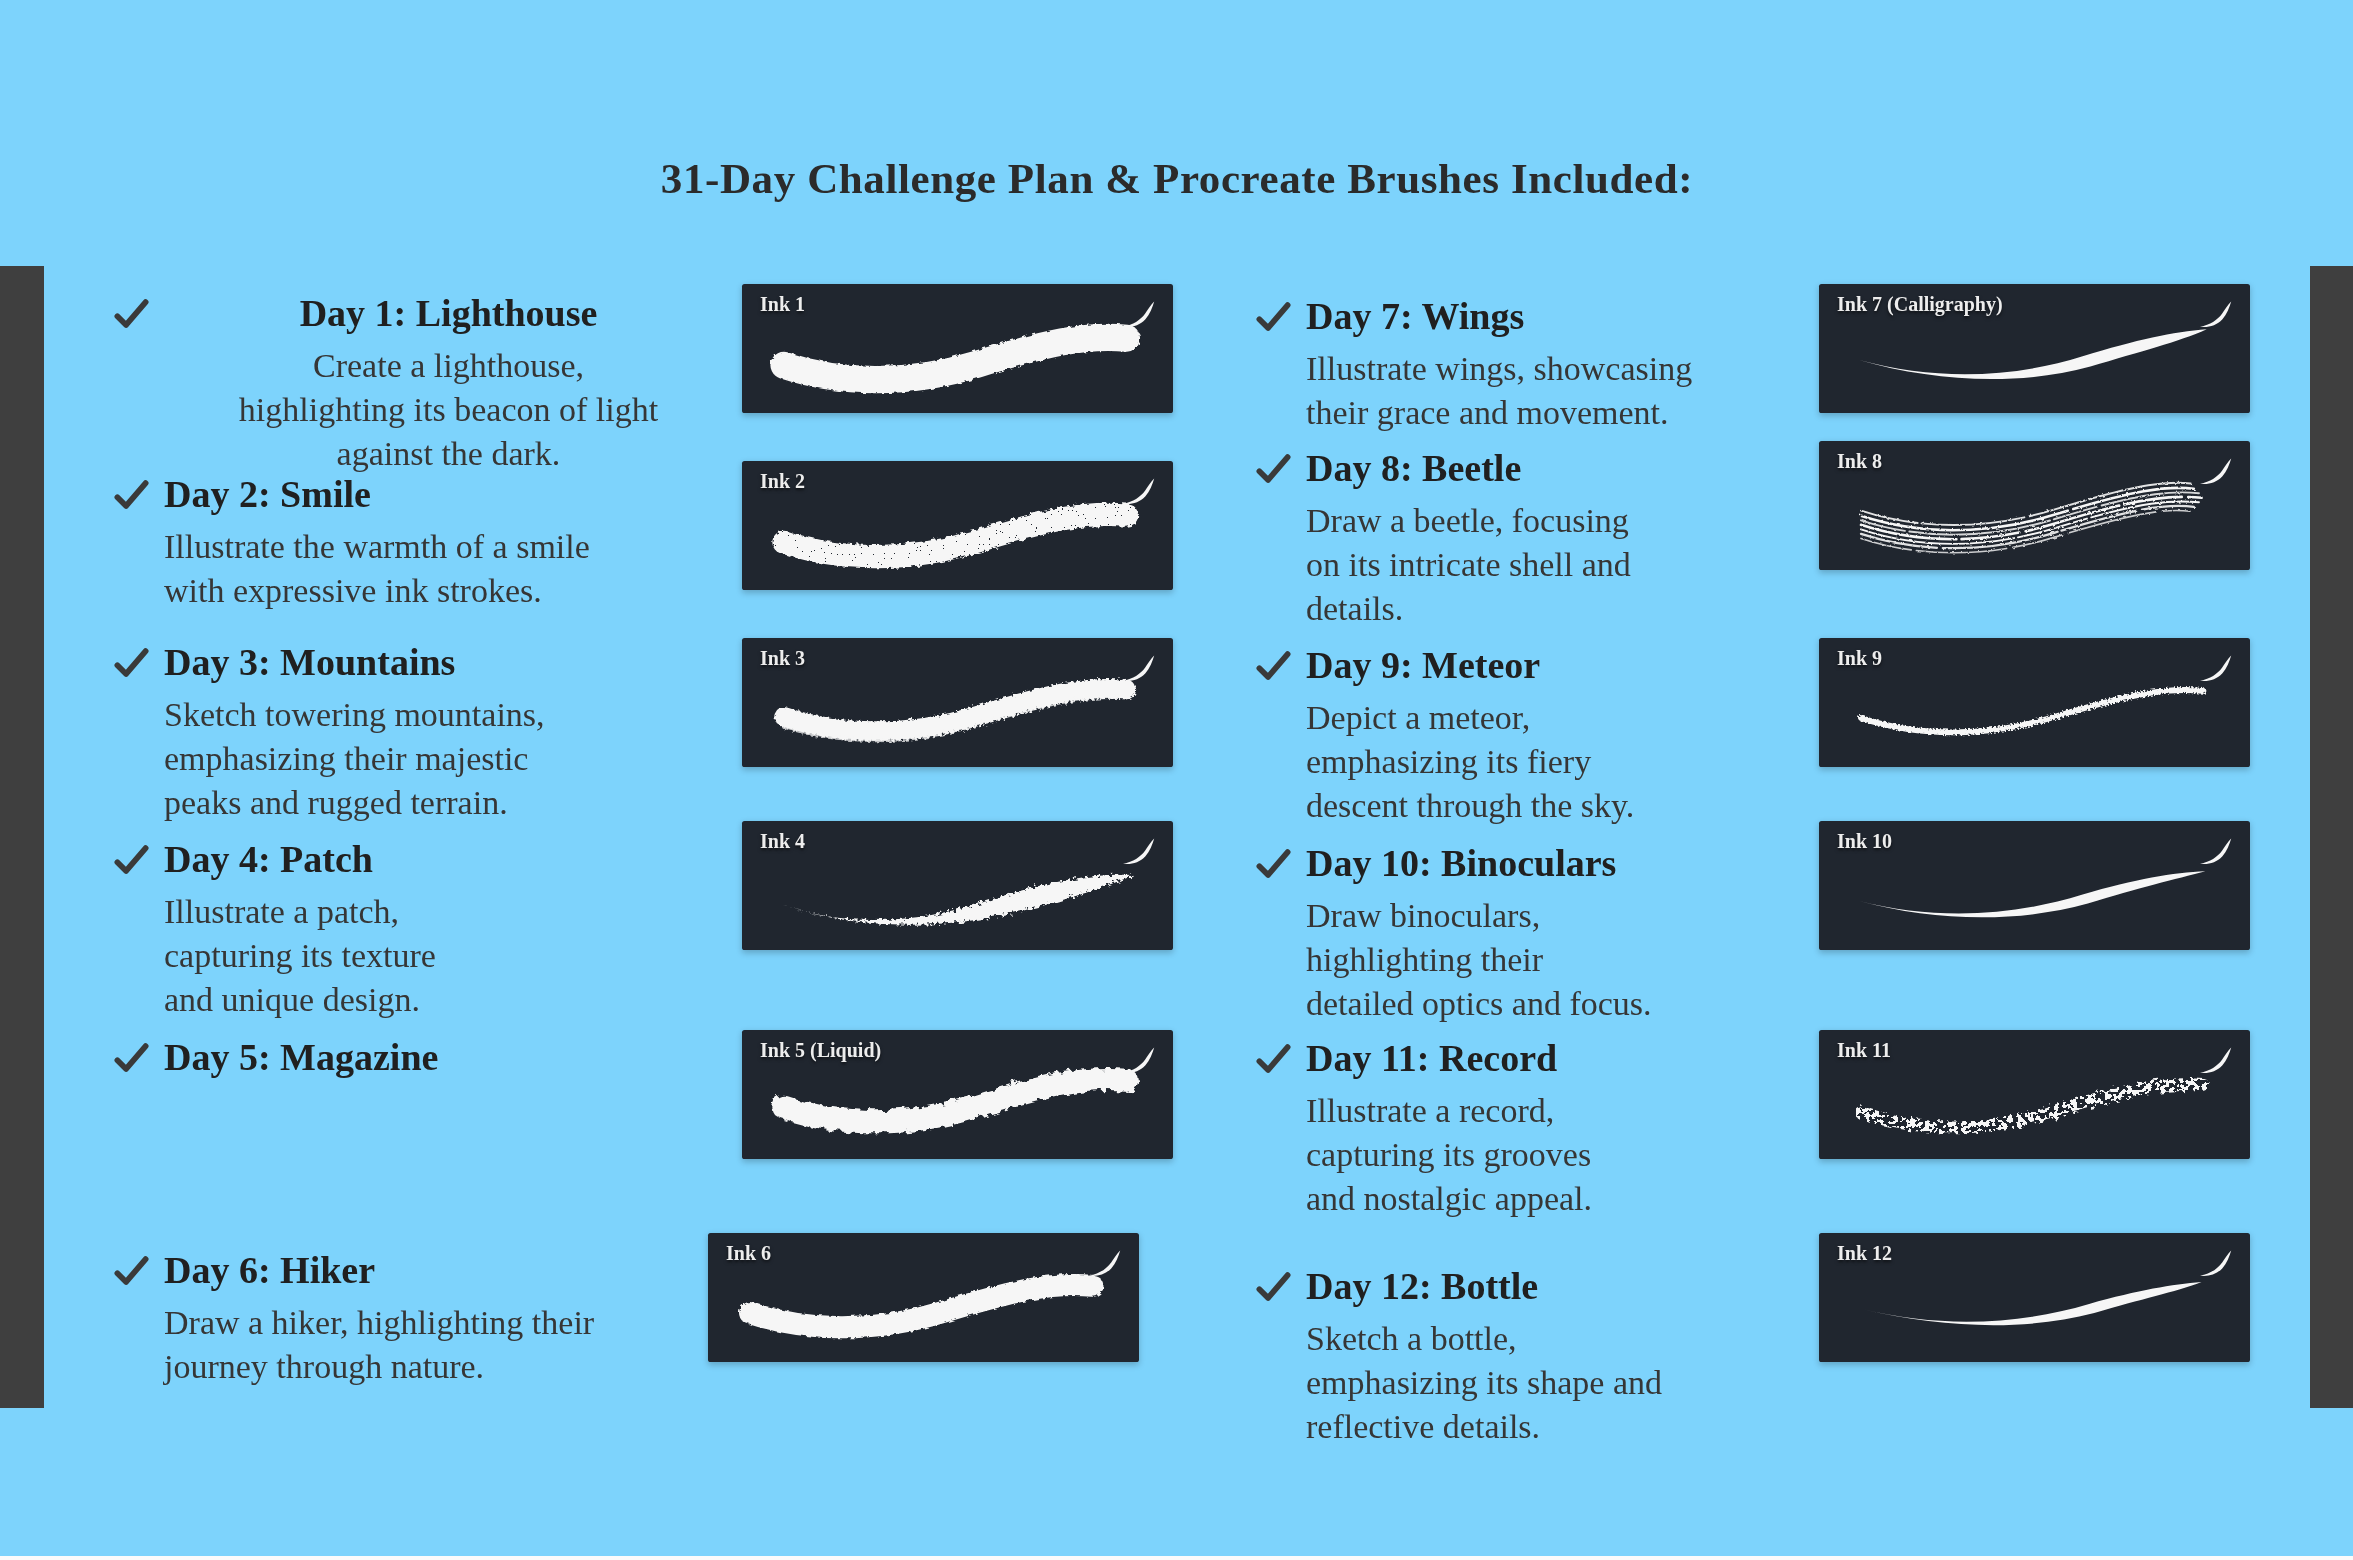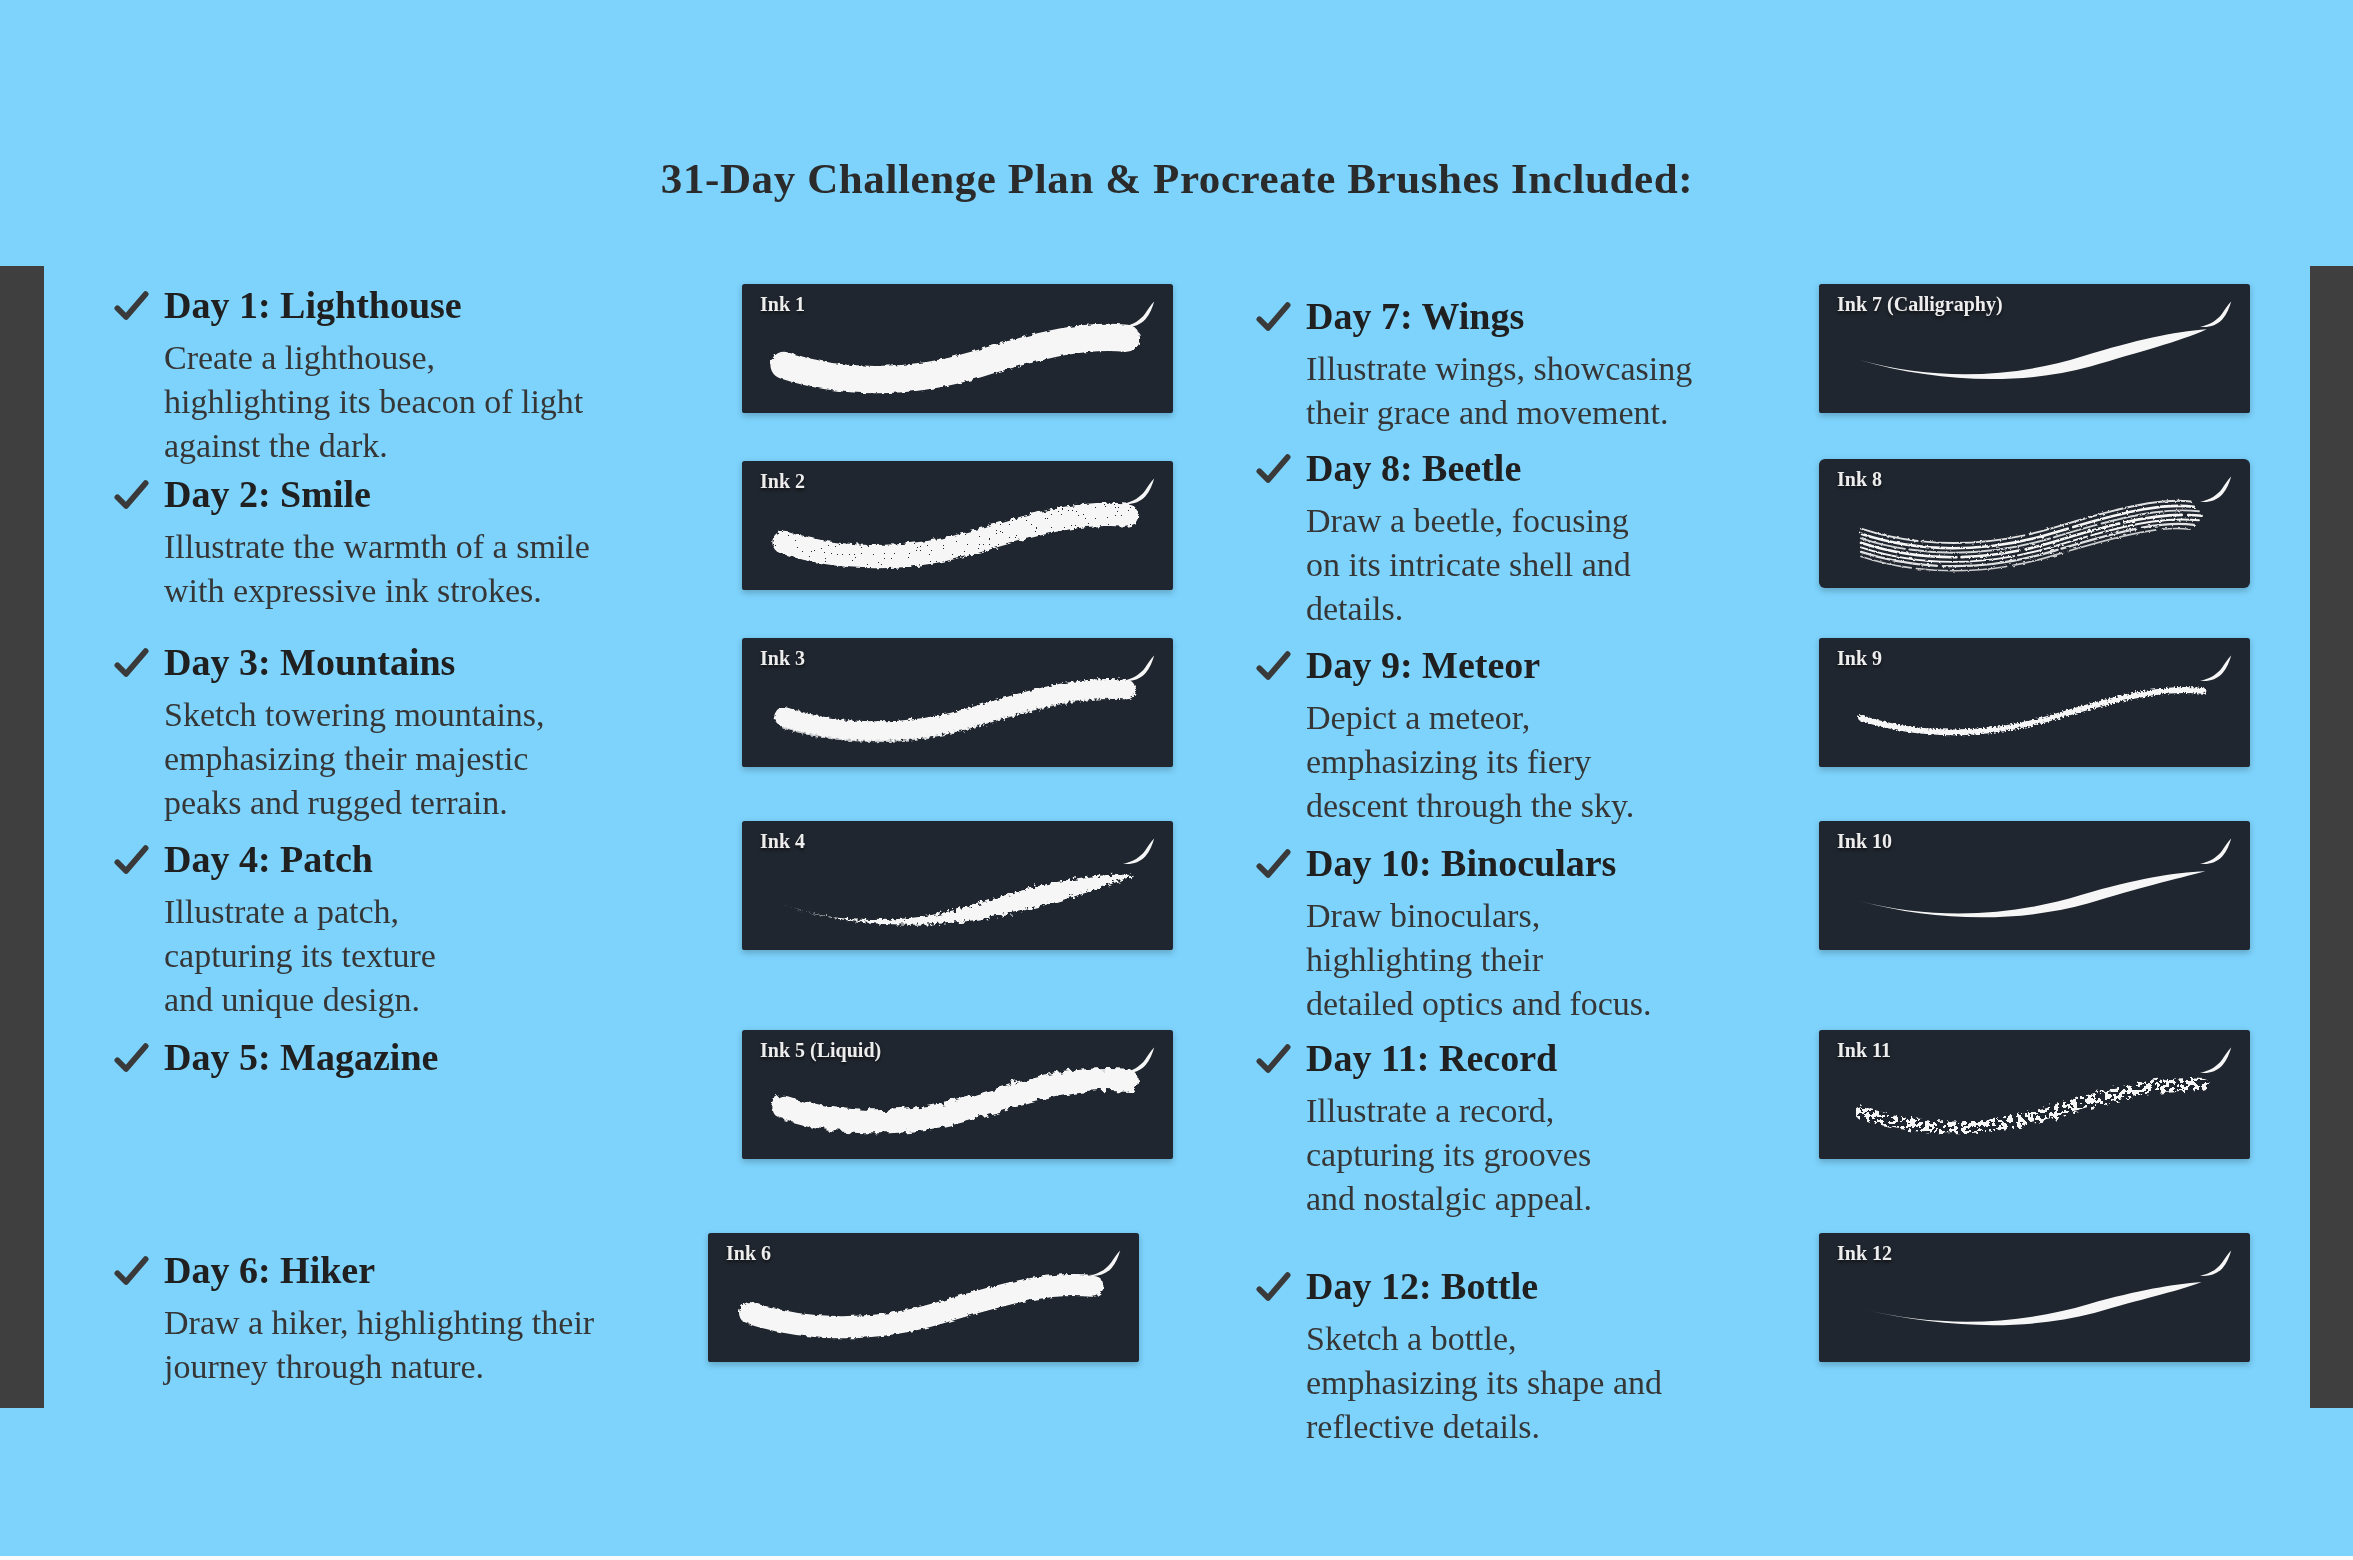--- a/index.html
+++ b/index.html
@@ -10,33 +10,33 @@
   .edge-bar.left{left:0;}
   .edge-bar.right{left:2310px;}
   .bottom-strip{position:absolute;left:0;bottom:0;width:100%;height:5.2px;background:#fbfbfb;}
   .title{position:absolute;top:154px;left:0;width:100%;margin:0;text-align:center;
          font-size:43px;font-weight:bold;color:#2b2b2b;letter-spacing:0.6px;}
   
   .day{position:absolute;width:569px;}
   .day .check{position:absolute;left:-50px;top:6.5px;width:35px;height:31px;}
   .day h3{margin:0 0 9px 0;font-size:38px;font-weight:bold;color:#202020;}
   .day p{margin:0;font-size:34px;line-height:1.29;color:#363636;white-space:pre-line;}
-  .day1{left:164px;top:283px;}   .day2{left:164px;top:472px;}
+  .day1{left:164px;top:291px;text-align:center;}   .day2{left:164px;top:472px;}
   .day3{left:164px;top:640px;}   .day4{left:164px;top:837px;}
   .day5{left:164px;top:1035px;}  .day6{left:164px;top:1248px;}
   .day7{left:1306px;top:294px;}  .day8{left:1306px;top:446px;}
   .day9{left:1306px;top:643px;}  .day10{left:1306px;top:841px;}
   .day11{left:1306px;top:1036px;}.day12{left:1306px;top:1264px;}
   
   .card{position:absolute;width:431px;height:129px;background:#20262f;border-radius:2.6px;
         box-shadow:0 2.6px 6.5px rgba(0,0,0,0.22);}
   .c1{left:742px;top:284px;}  .c2{left:742px;top:461px;}
   .c3{left:742px;top:638px;}  .c4{left:742px;top:821px;}
   .c5{left:742px;top:1030px;} .c6{left:708px;top:1233px;}
-  .c7{left:1819px;top:284px;}  .c8{left:1819px;top:459px;border-radius:6px;}
+  .c7{left:1819px;top:284px;}  .c8{left:1819px;top:441px;}
   .c9{left:1819px;top:638px;}  .c10{left:1819px;top:821px;}
   .c11{left:1819px;top:1030px;}.c12{left:1819px;top:1233px;}
   .card-label{position:absolute;left:18px;top:9px;font-family:Liberation Serif, serif;
         font-weight:bold;font-size:20px;color:#ededed;text-shadow:0 1.9px 3.2px rgba(0,0,0,0.6);}
   .swoosh{position:absolute;right:17px;top:13px;width:36px;height:34px;}
   .stroke-svg{position:absolute;left:0;top:0;width:100%;height:100%;}
   .wstroke{fill:none;stroke:#f6f6f6;stroke-linecap:round;}
   .wfill{fill:#f6f6f6;stroke:none;}
   .checkline{fill:none;stroke:#3a3a3a;stroke-width:8.5;stroke-linecap:round;stroke-linejoin:round;}
   .hidden-defs{position:absolute;width:0;height:0;overflow:hidden;}

